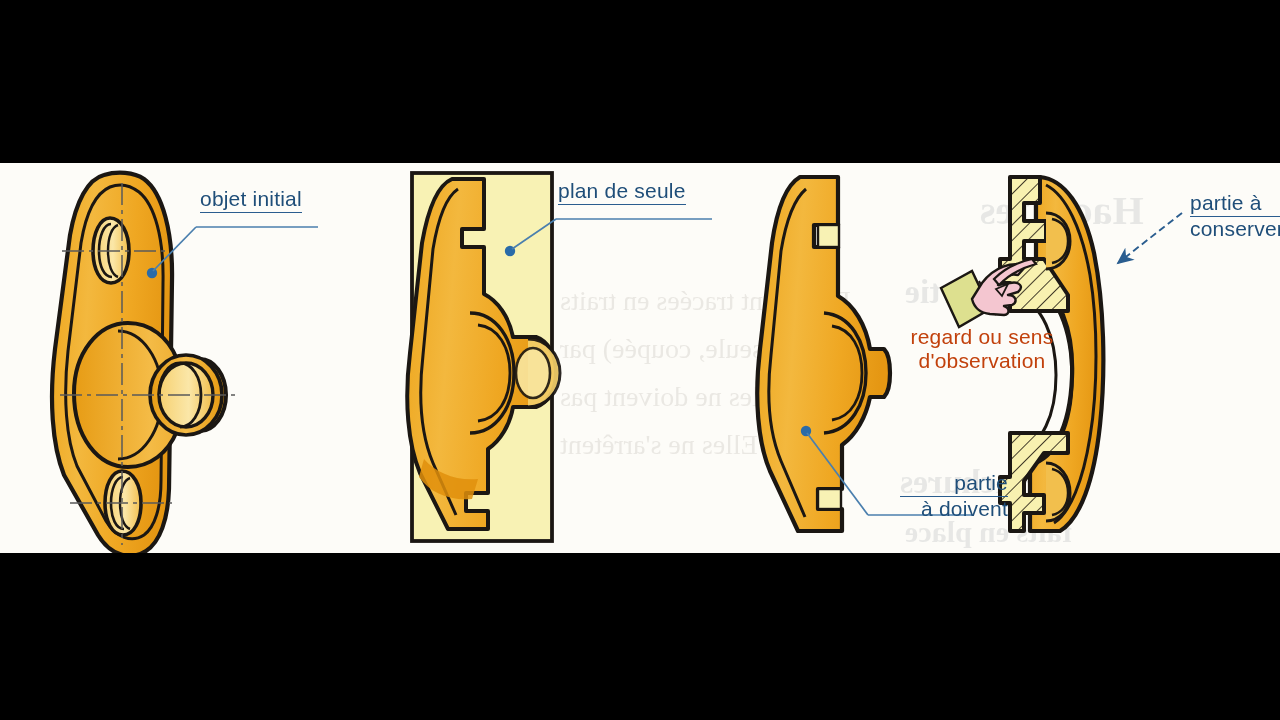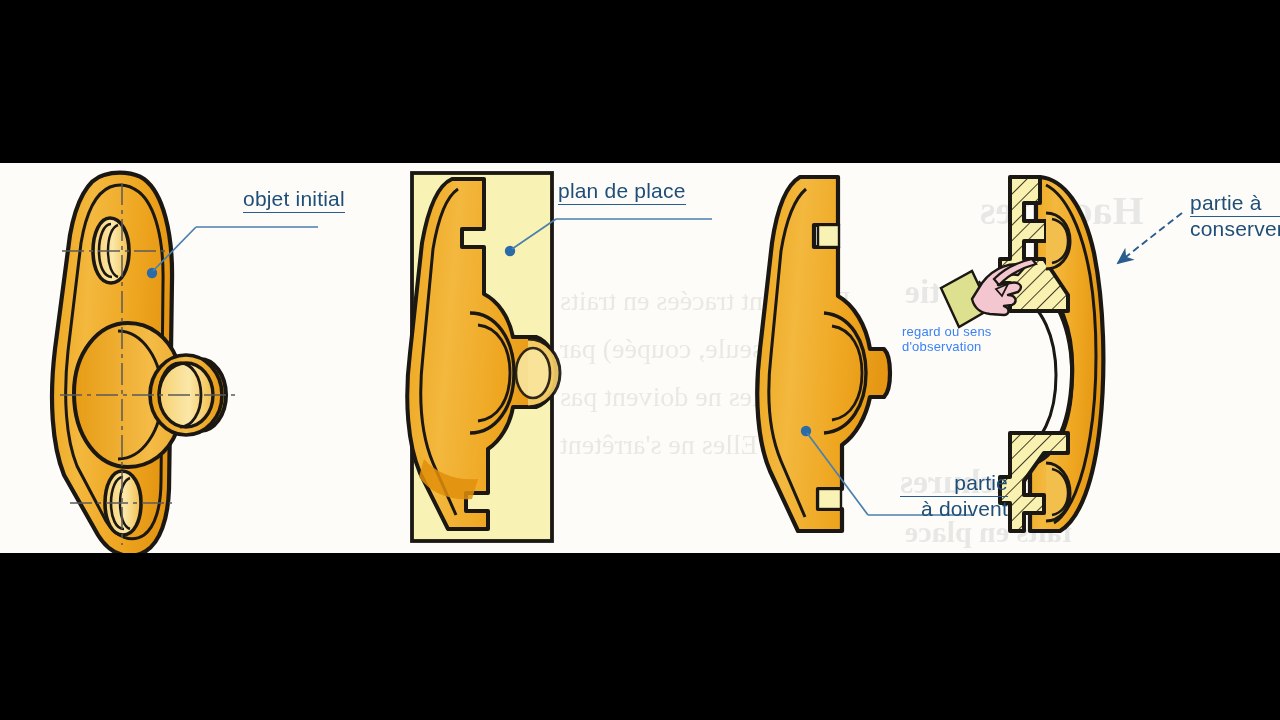--- a/index.html
+++ b/index.html
@@ -3,21 +3,21 @@
 <meta charset="utf-8">
 <title>Coupe - principe</title>
 <style>
   html,body{margin:0;padding:0;background:#000;}
   body{width:1280px;height:720px;overflow:hidden;font-family:"Liberation Sans",sans-serif;}
   #stage{position:relative;width:1280px;height:720px;background:#000;}
   #scan{position:absolute;left:0;top:163px;width:1280px;height:390px;background:#fdfcf8;overflow:hidden;}
   #svgroot{position:absolute;left:0;top:0;width:1280px;height:390px;display:block;}
   .lbl{position:absolute;color:#1f4e79;font-family:"Liberation Sans",sans-serif;
        font-size:21px;letter-spacing:.2px;white-space:nowrap;line-height:1.12;}
-  .lbl.red{color:#3b82f6;font-size:13px;}
+  .lbl.red{color:#c2410c;text-align:center;font-size:21px;}
   .lbl .ul{display:block;border-bottom:1.6px solid #2a5d8f;padding-bottom:1px;}
   .lbl .nb{display:block;}
   .lbl.two-right{text-align:right;}
   #ghost{position:absolute;inset:0;pointer-events:none;opacity:.125;}
   .gtxt{position:absolute;color:#6b6257;font-family:"Liberation Serif",serif;
         transform:scaleX(-1);white-space:nowrap;}
   .gbold{font-weight:bold;color:#54606a;}
 </style>
 </head>
 <body>
@@ -250,26 +250,26 @@
 
           <path d="M 996,126 L 1008,121 L 1002,133 Z" fill="none" stroke="#1b1713" stroke-width="1.8"></path>
         </g>
 
         <g>
           <line x1="1182" y1="50" x2="1118" y2="100" stroke="#2a5d8f" stroke-width="1.9" stroke-dasharray="7 4" marker-end="url(#arrowBlue)"></line>
         </g>
       </g>
     </svg>
 
-    <div class="lbl" style="left:200px;top:24px;margin-left:43px;">
+    <div class="lbl" style="left:200px;top:24px;">
       <span class="ul">objet initial</span>
     </div>
 
     <div class="lbl" style="left:558px;top:16px;">
-      <span class="ul">plan de place</span>
+      <span class="ul">plan de seule</span>
     </div>
 
     <div class="lbl red" style="left:902px;top:162px;width:160px;">
       <span class="nb">regard ou sens</span>
       <span class="nb">d'observation</span>
     </div>
 
     <div class="lbl two-right" style="left:900px;top:308px;width:108px;">
       <span class="ul">partie</span>
       <span class="nb">à doivent</span>

